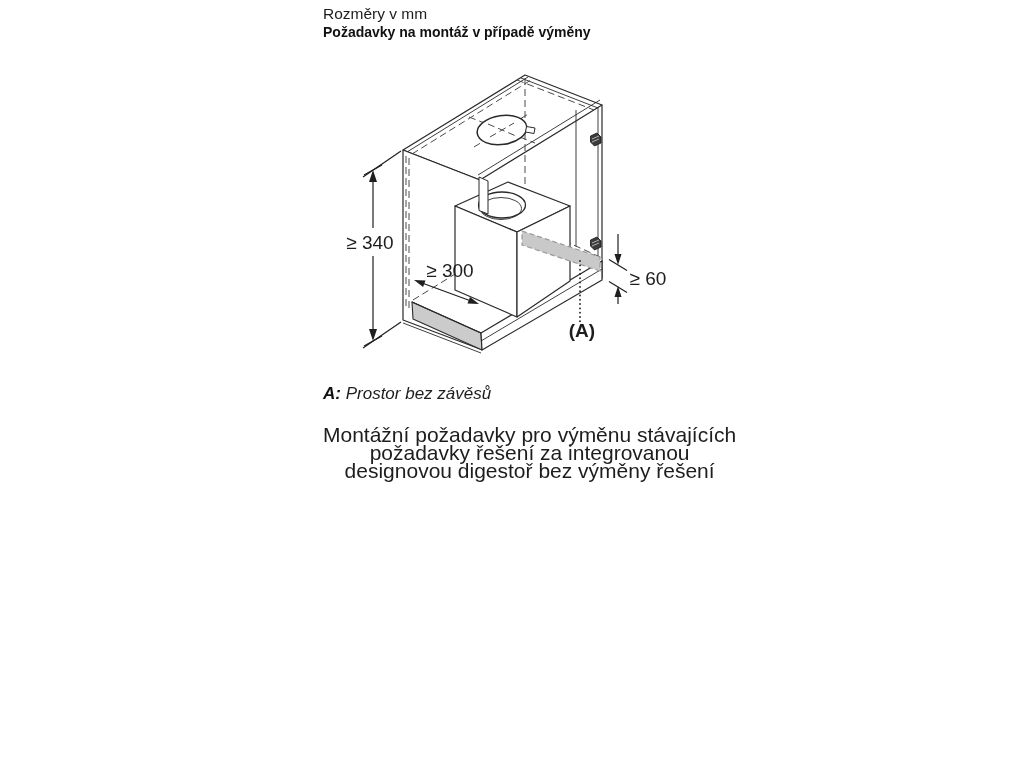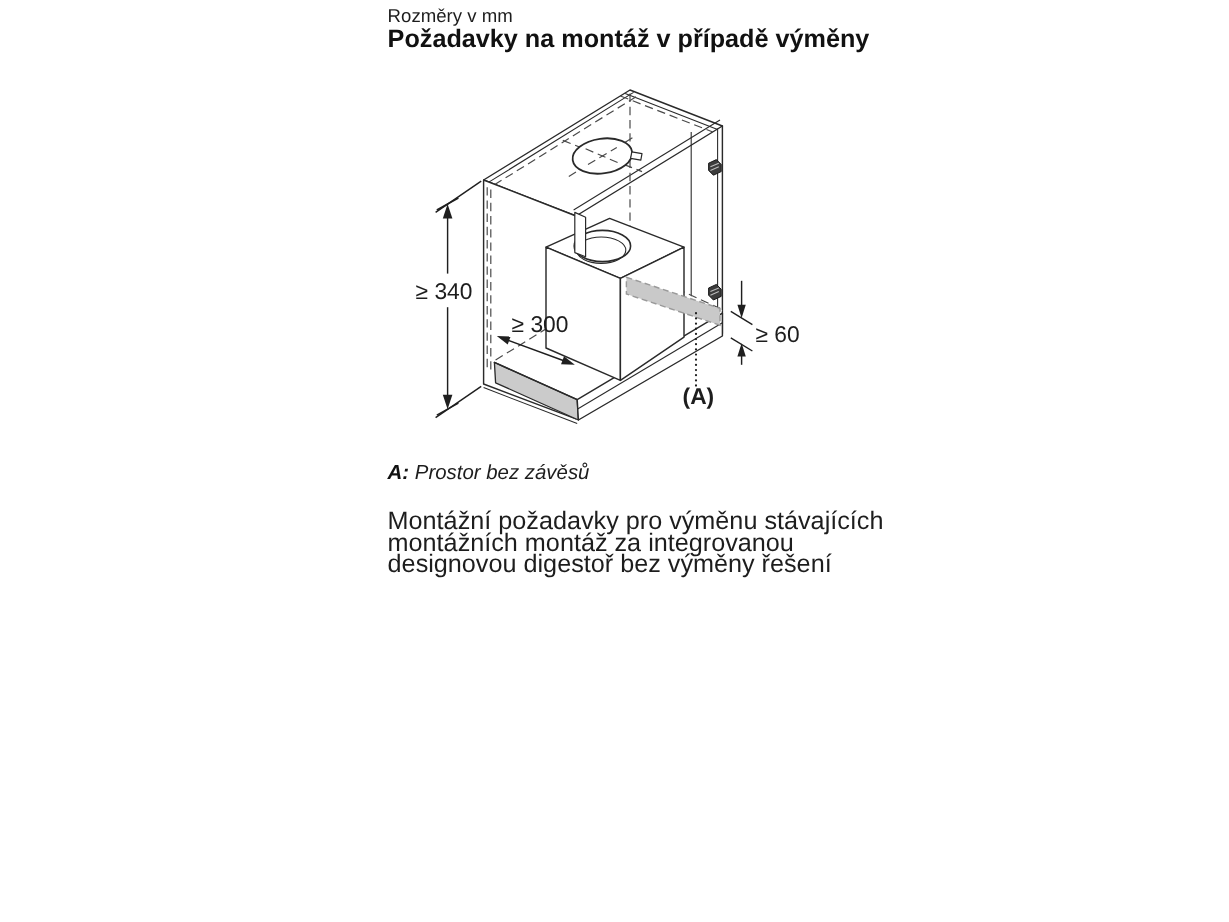--- a/index.html
+++ b/index.html
@@ -1,19 +1,19 @@
 <!DOCTYPE html>
 <html><head>
 <meta charset="utf-8">
 <style>
   html,body{margin:0;padding:0;background:#ffffff;}
   .page{position:relative;width:1024px;height:596px;background:#ffffff;overflow:hidden;
-        font-family:"Liberation Sans","DejaVu Sans",sans-serif;color:#1a1a1a;}
+        font-family:"Liberation Sans","DejaVu Sans",sans-serif;color:#1a1a1a;text-align:center;}
   .hdr-sub{position:absolute;left:323px;top:5px;font-size:15.5px;line-height:18px;color:#1d1d1d;}
-  .hdr-title{position:absolute;left:323px;top:23px;font-size:21px;line-height:19px;font-weight:bold;color:#111;}
+  .hdr-title{position:absolute;left:323px;top:23px;font-size:14px;line-height:19px;font-weight:bold;color:#111;}
   .caption{position:absolute;left:323px;top:384px;font-size:17px;line-height:20px;color:#1d1d1d;font-style:italic;}
   .caption .term{font-weight:bold;color:#111;}
   .desc{position:absolute;left:323px;top:426px;font-size:21px;line-height:17.8px;color:#1d1d1d;}
   svg.diagram{position:absolute;left:0;top:0;}
   svg .ln{stroke:#2a2a2a;stroke-width:1.2;fill:none;stroke-linecap:round;stroke-linejoin:round;}
   svg .thin{stroke:#2a2a2a;stroke-width:0.9;fill:none;}
   svg .face{fill:#ffffff;stroke:#2a2a2a;stroke-width:1.2;stroke-linejoin:round;}
   svg .dash{stroke:#4a4a4a;stroke-width:1;fill:none;stroke-dasharray:7 4;}
   svg .shade{fill:#cbcbcb;stroke:#2a2a2a;stroke-width:1.1;stroke-linejoin:round;}
   svg .shadeDash{fill:#c9c9c9;stroke:#9a9a9a;stroke-width:1.2;stroke-dasharray:5 3;}
@@ -134,17 +134,17 @@
     </g>
   </svg>
 
   <div class="caption">
     <span class="term">A:</span>
     <span>Prostor bez závěsů</span>
   </div>
 
   <div class="desc">
     <div>Montážní požadavky pro výměnu stávajících</div>
-    <div>montážních montáž za integrovanou</div>
+    <div>požadavky řešení za integrovanou</div>
     <div>designovou digestoř bez výměny řešení</div>
   </div>
 
 </div>
 
 </body></html>

